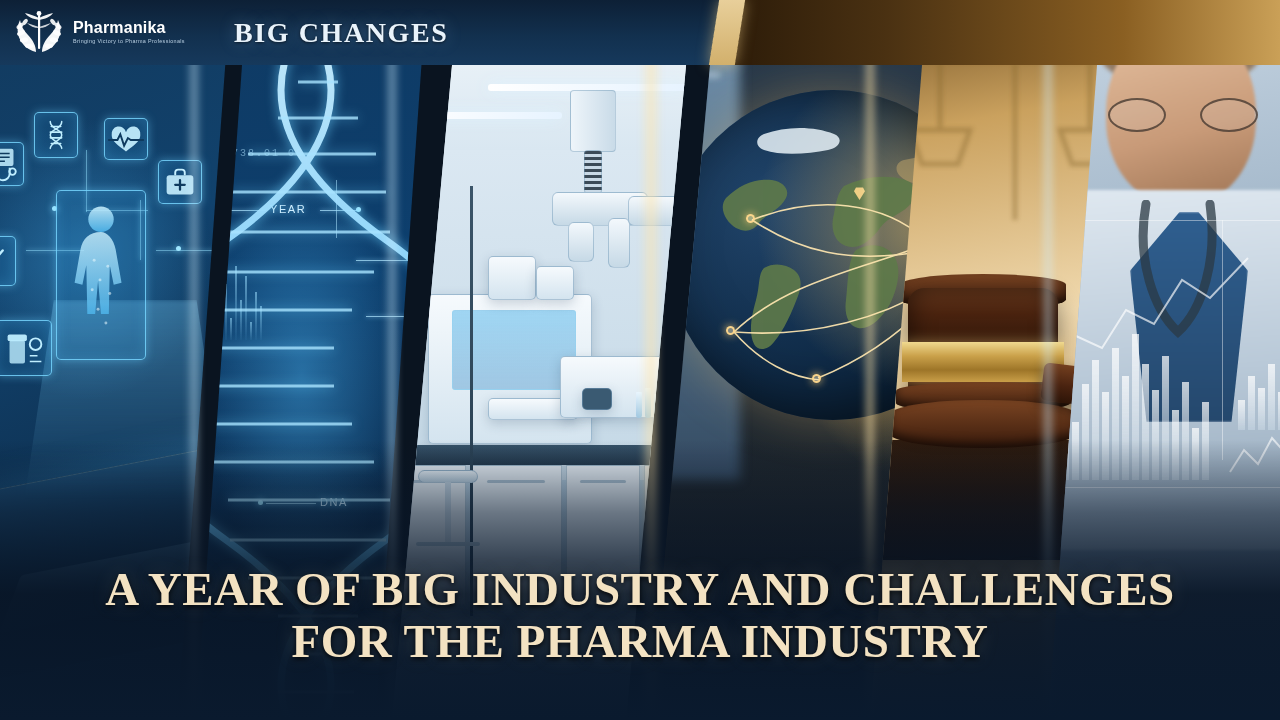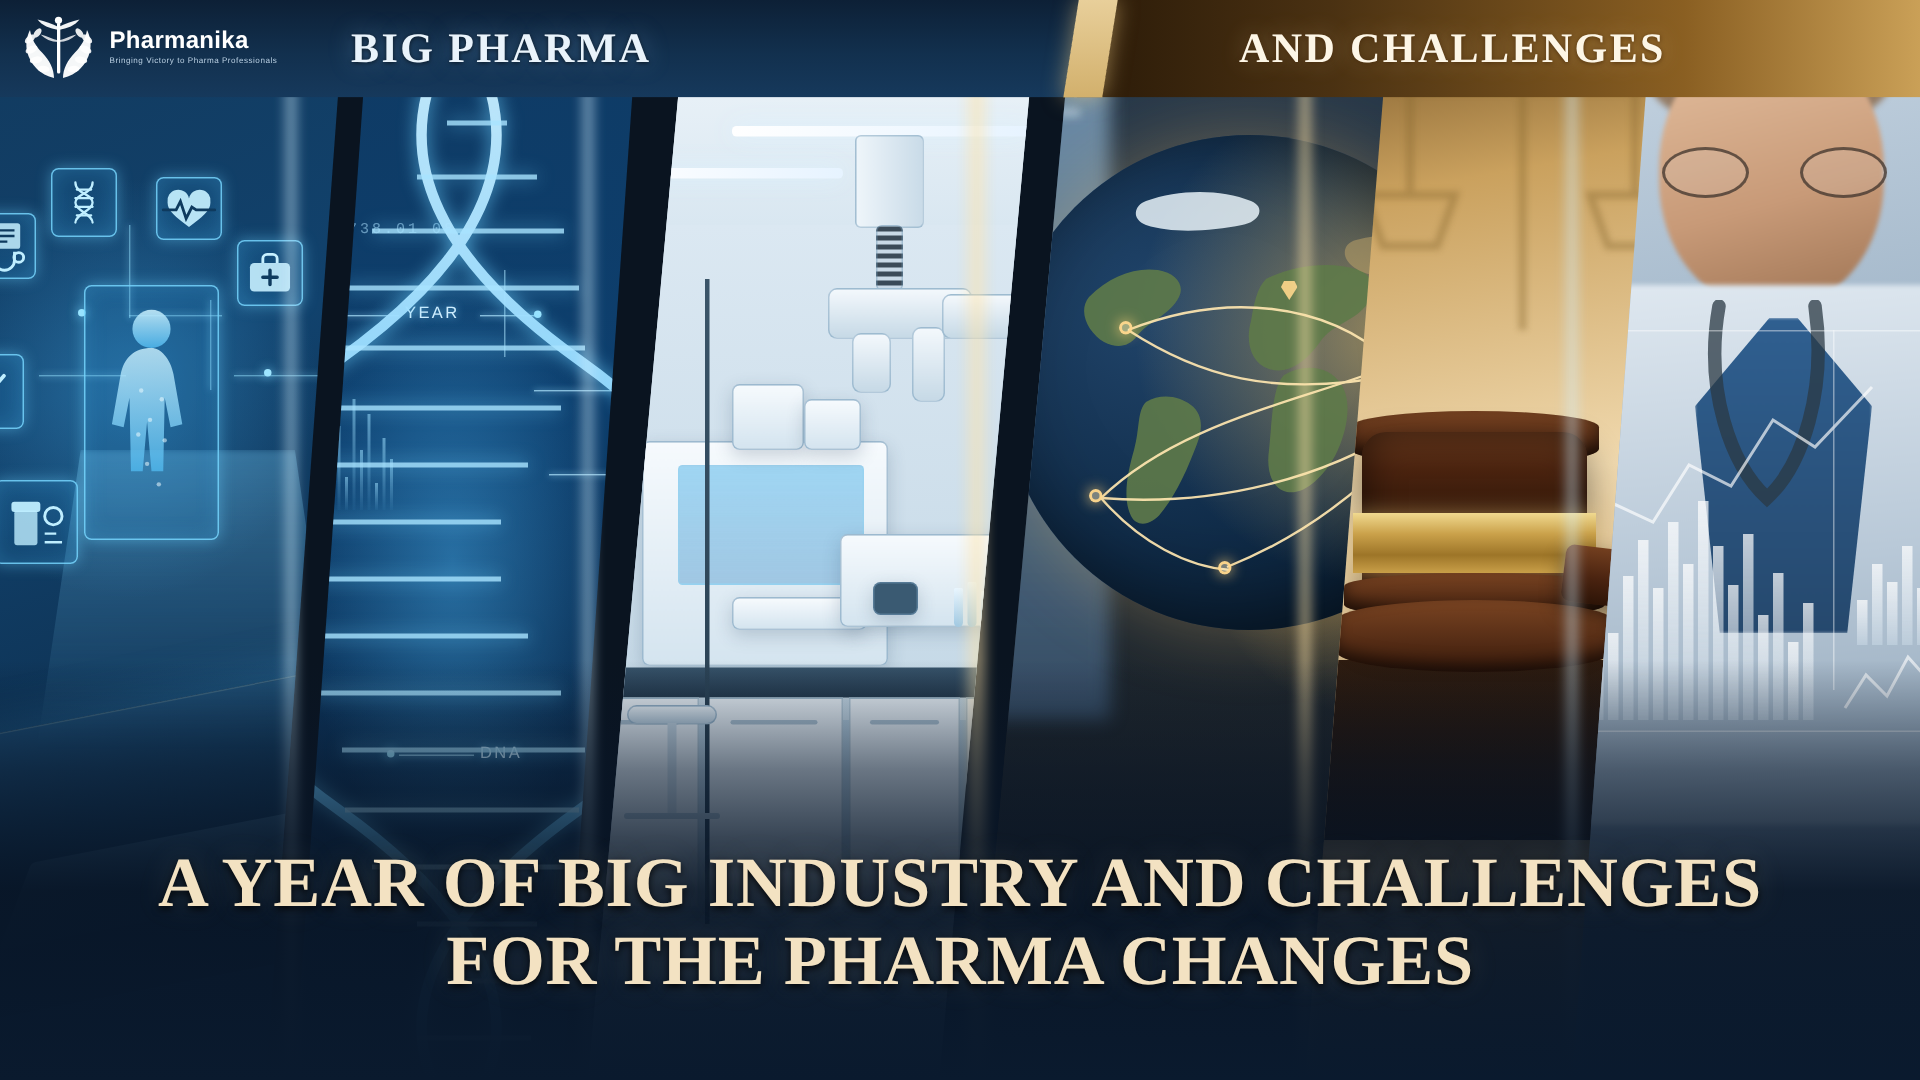--- a/index.html
+++ b/index.html
@@ -706,23 +706,22 @@
             <path d="M25 20c5 0 9-2 12-5-4 1-8 3-12 4z" opacity=".8"></path>
           </g>
         </svg>
       </div>
       <div class="logo-text">
         <div class="logo-name">Pharmanika</div>
         <div class="logo-tag">Bringing Victory to Pharma Professionals</div>
       </div>
     </div>
 
-    <div class="head-kicker-left">BIG PHARMA</div>
-    <div class="head-kicker-right">AND CHALLENGES</div>
+    <div class="head-kicker-left">BIG CHANGES</div>
   </div>
 
   <div class="bottom-fade"></div>
   <div class="title-block">
     <div class="title-line">A YEAR OF BIG INDUSTRY AND CHALLENGES</div>
-    <div class="title-line">FOR THE PHARMA CHANGES</div>
+    <div class="title-line">FOR THE PHARMA INDUSTRY</div>
   </div>
 
 </div>
 
 </body></html>

